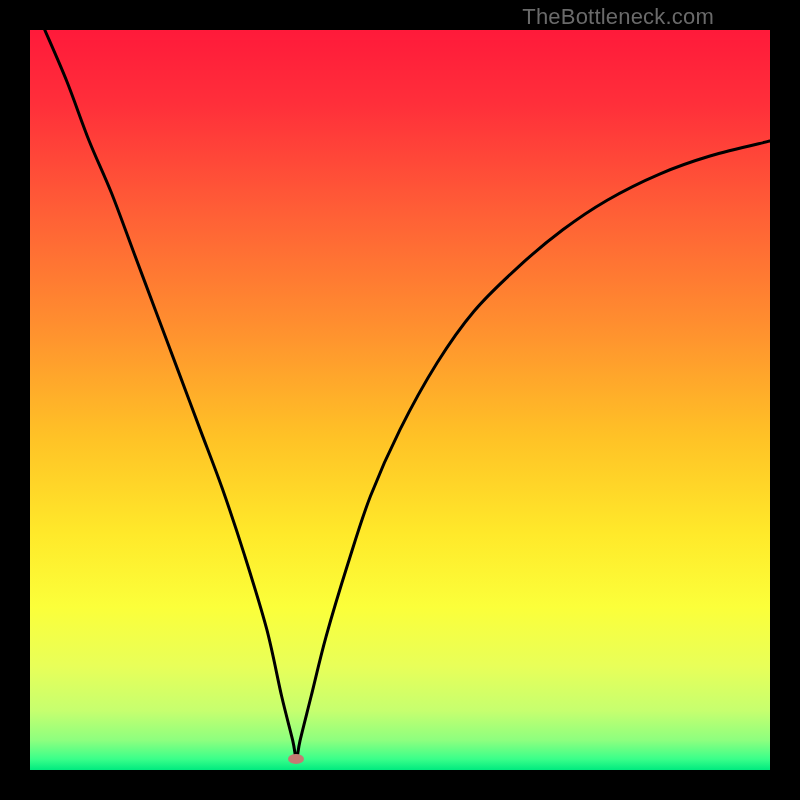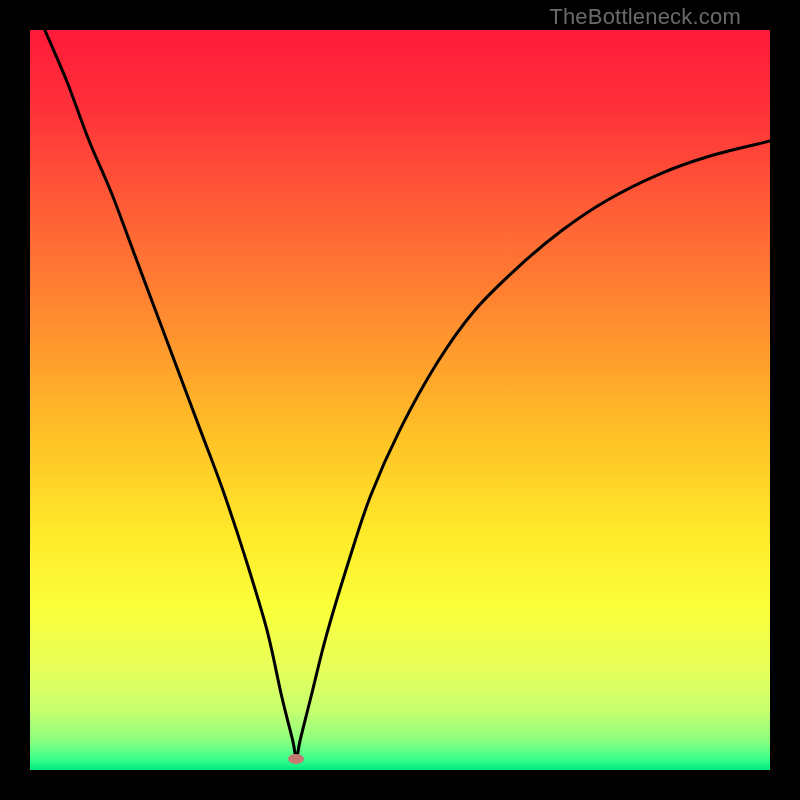--- a/index.html
+++ b/index.html
@@ -11,21 +11,20 @@
     overflow: hidden;
     font-family: Arial, Helvetica, sans-serif;
   }
   .frame {
     position: absolute;
     left: 0;
     top: 0;
     width: 724px;
     height: 800px;
     background: #000;
-    padding-left: 27px;
   }
   .plot {
     position: absolute;
     left: 30px;
     top: 30px;
     width: 740px;
     height: 740px;
     overflow: hidden;
   }
   .gradient {

